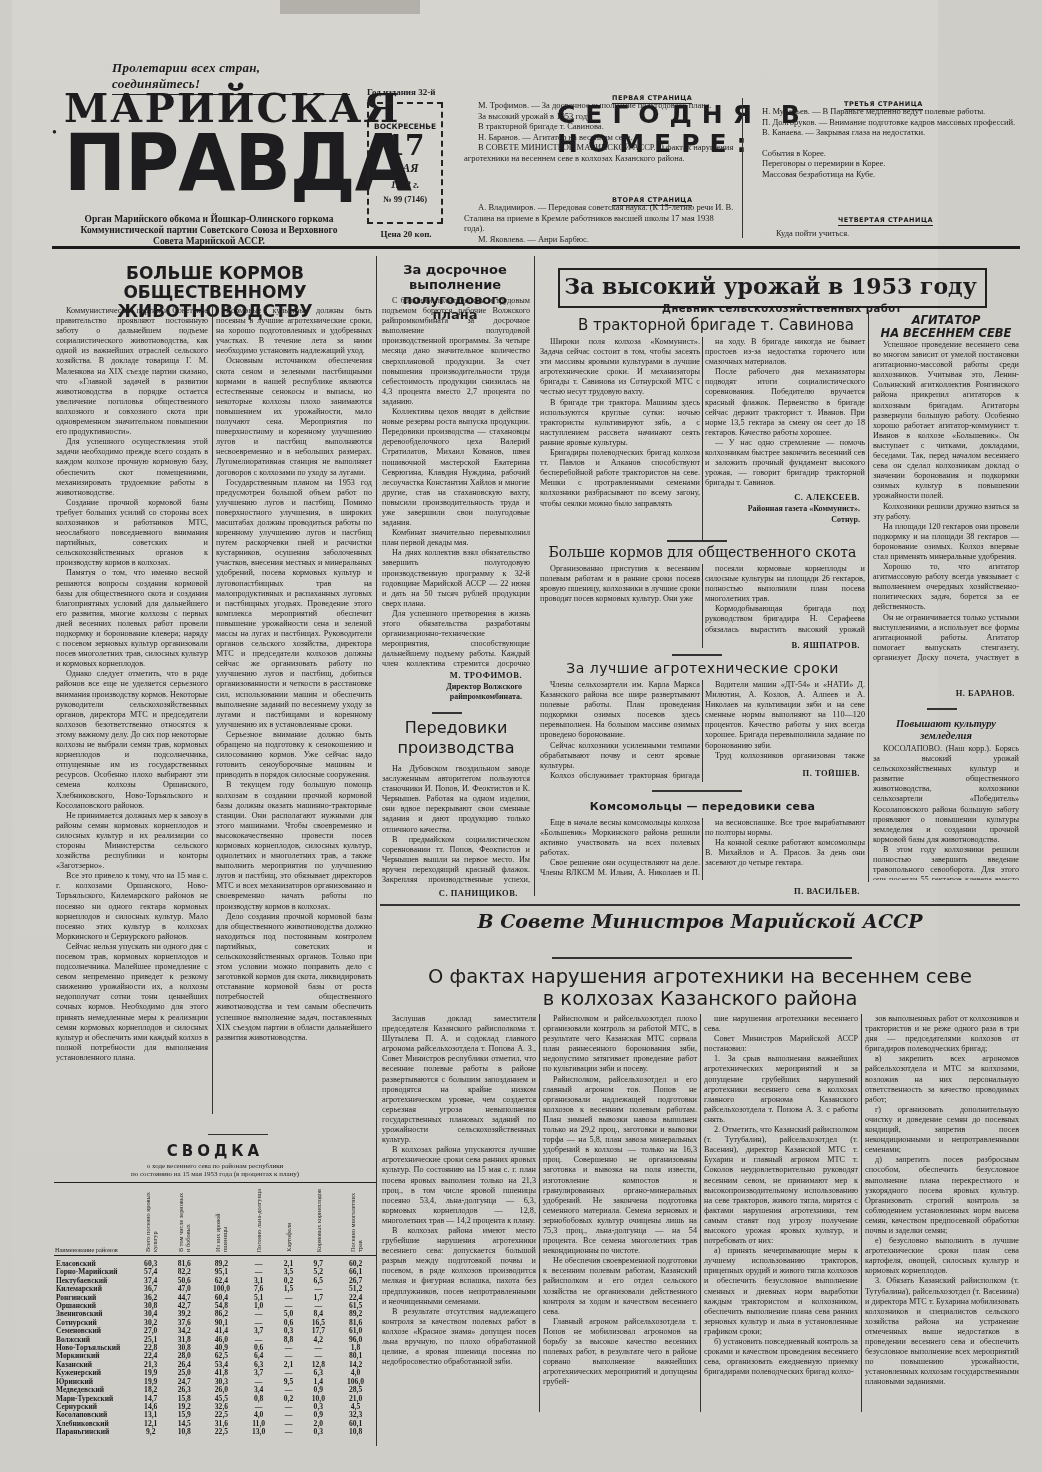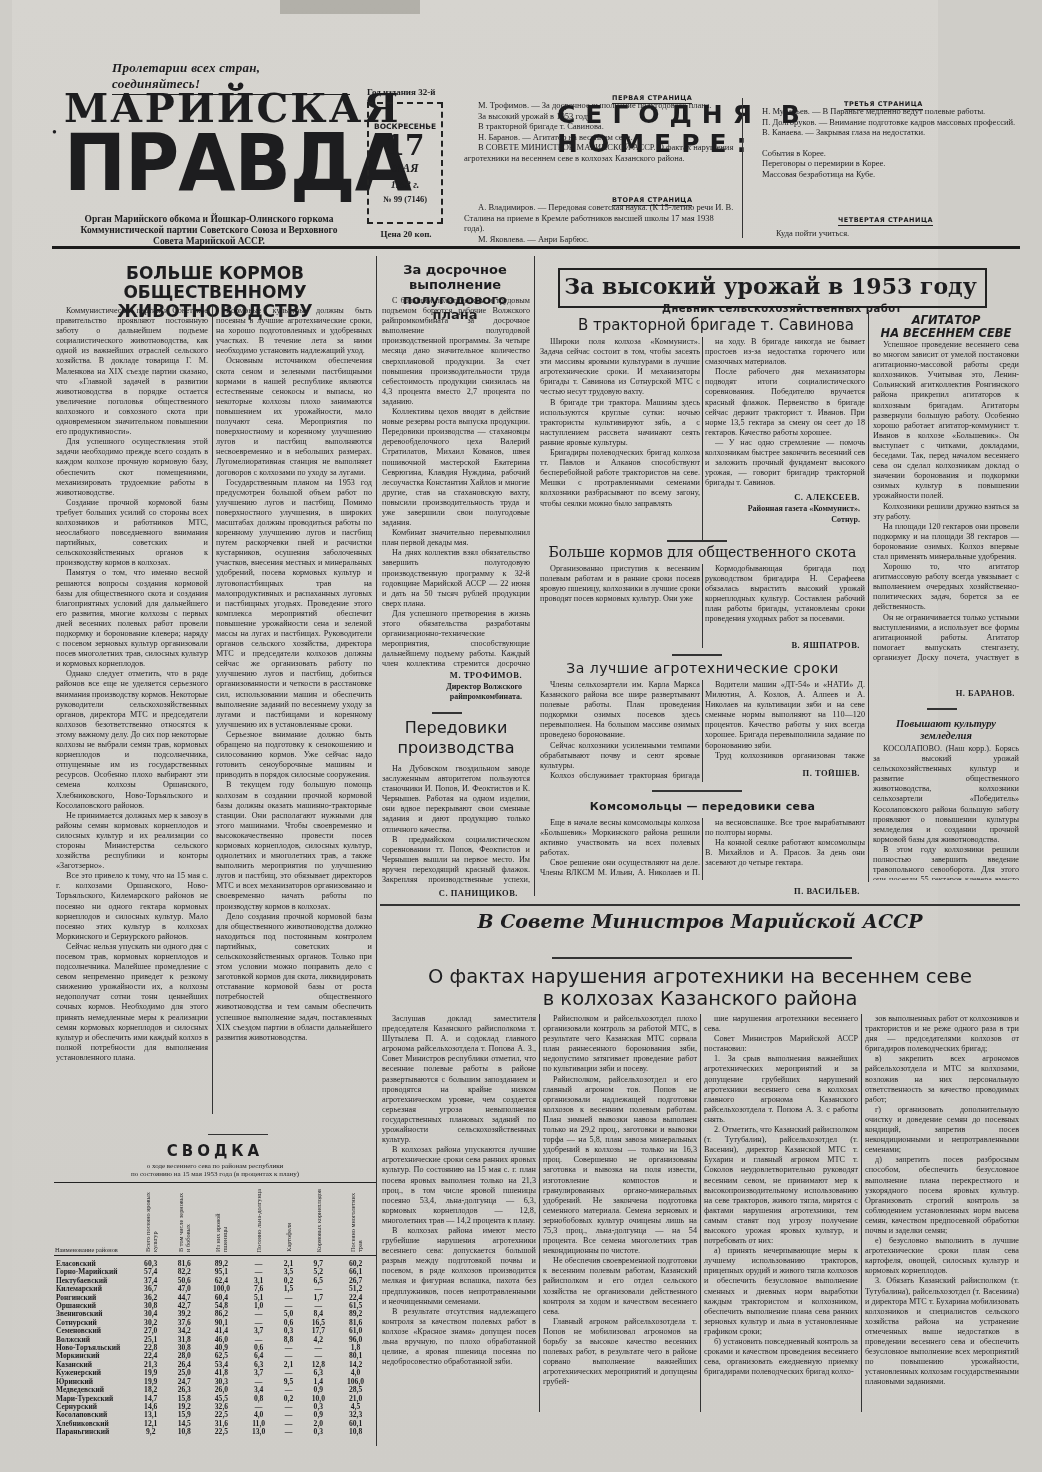--- a/index.html
+++ b/index.html
@@ -420,20 +420,21 @@
 
   </div>
 
   <div class="abs" style="left:655px;top:540px;width:60px;height:1.5px;background:#333;"></div>
   <div class="abs center-h" style="left:528px;top:544px;width:325px;font-family:'DejaVu Serif',serif;font-size:14px;">Больше кормов для общественного скота</div>
   <div class="abs col" style="left:528px;top:564px;width:160px;height:84px;">
     <p>Организованно приступив к весенним полевым работам и в ранние сроки посеяв яровую пшеницу, колхозники в лучшие сроки проводят посев кормовых культур. Они уже</p>
   </div>
   <div class="abs vrule" style="left:690px;top:564px;height:84px;"></div>
   <div class="abs col" style="left:693px;top:564px;width:160px;height:72px;">
+    <p>посеяли кормовые корнеплоды и силосные культуры на площади 26 гектаров, полностью выполнили план посева многолетних трав.</p>
     <p>Кормодобывающая бригада под руководством бригадира Н. Серафеева обязалась вырастить высокий урожай корнеплодных культур. Составлен рабочий план работы бригады, установлены сроки проведения уходных работ за посевами.</p>
   </div>
   <div class="abs sig" style="left:693px;top:640px;width:155px;">В. ЯШПАТРОВ.</div>
   <div class="abs" style="left:660px;top:654px;width:50px;height:1.5px;background:#333;"></div>
 
   <div class="abs center-h sans-h" style="left:528px;top:660px;width:325px;font-size:14px;letter-spacing:.5px;">За лучшие агротехнические сроки</div>
   <div class="abs col" style="left:528px;top:680px;width:160px;height:102px;">
     <p>Члены сельхозартели им. Карла Маркса Казанского района все шире развертывают полевые работы. План проведения подкормки озимых посевов здесь перевыполнен. На большом массиве озимых проведено боронование.</p>
     <p>Сейчас колхозники усиленными темпами обрабатывают почву и сеют яровые культуры.</p>
     <p>Колхоз обслуживает тракторная бригада И. Шабыкова, которая ведет полевые работы круглосуточно.</p>

